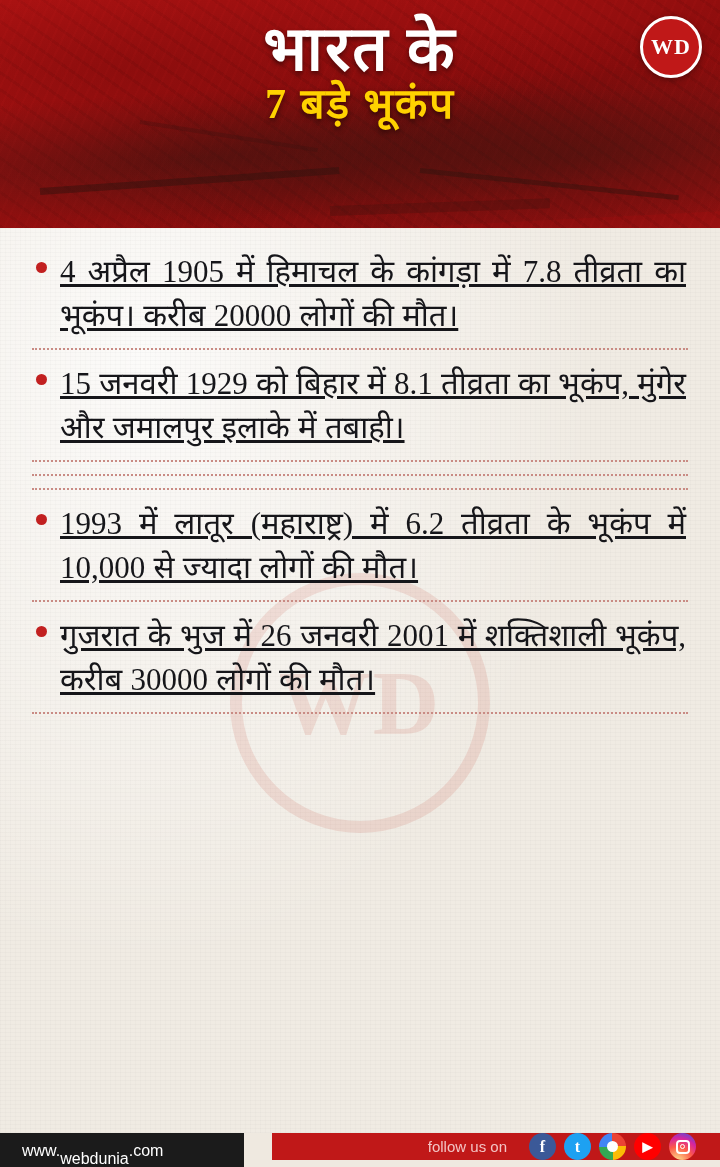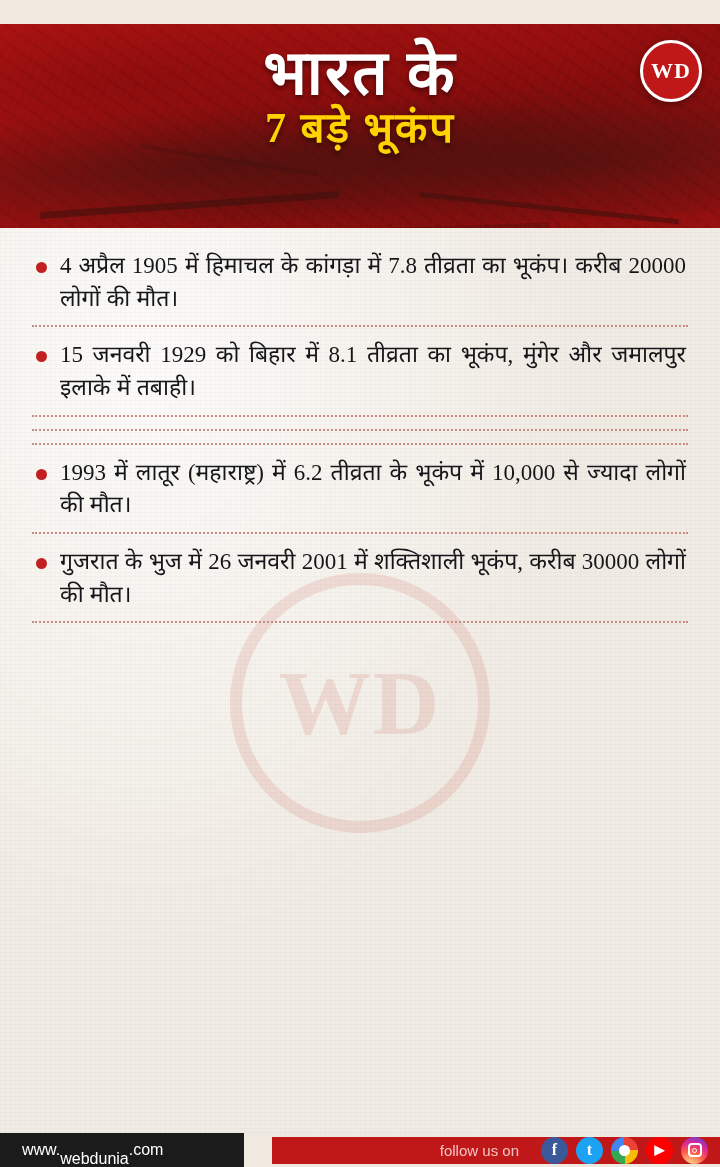--- a/index.html
+++ b/index.html
@@ -14,27 +14,26 @@
     width: 720px;
     height: 1167px;
     background: #efe9e0;
     overflow: hidden;
   }
 
   
   .header {
     position: relative;
     width: 100%;
-    height: 204px;
+    height: 228px;
     background:
       radial-gradient(ellipse at 18% 30%, rgba(120,10,10,.55) 0%, rgba(120,10,10,0) 55%),
       radial-gradient(ellipse at 78% 70%, rgba(90,8,8,.5) 0%, rgba(90,8,8,0) 60%),
       linear-gradient(160deg, #b81414 0%, #9e1010 35%, #8d0d0d 60%, #a81212 100%);
     overflow: hidden;
-    margin-top: 24px;
   }
   .header::before {
     content: "";
     position: absolute;
     inset: 0;
     background:
       repeating-linear-gradient(115deg, rgba(255,255,255,.05) 0 2px, rgba(0,0,0,0) 2px 9px),
       repeating-linear-gradient(35deg, rgba(0,0,0,.10) 0 3px, rgba(0,0,0,0) 3px 14px);
     opacity: .7;
     mix-blend-mode: overlay;
@@ -162,44 +161,45 @@
     left: 10px;
     top: 12px;
     width: 11px;
     height: 11px;
     border-radius: 50%;
     background: #c22020;
   }
   .fact-text {
     display: block;
     font-family: "Liberation Serif", serif;
-    font-size: 23px;
+    font-size: 31px;
     line-height: 1.42;
     color: #16161a;
     text-align: justify;
     text-justify: inter-word;
     word-spacing: .5px;
+    text-decoration: underline;
   }
   .divider {
     height: 0;
     border-top: 2px dotted #c98b84;
     margin: 10px 6px 12px 6px;
     position: relative;
     z-index: 2;
   }
 
   
   .footer {
     position: absolute;
     left: 0;
     bottom: 0;
     width: 100%;
     height: 34px;
     display: flex;
-    align-items: center;
+    align-items: flex-start;
     z-index: 6;
     border-radius: 11px;
   }
   .footer-left {
     background: #1b1b1b;
     flex: 0 0 244px;
     display: flex;
     align-items: center;
     padding-left: 22px;
     color: #ffffff;
@@ -210,21 +210,21 @@
   .footer-slant {
     flex: 0 0 28px;
     background: linear-gradient(100deg, #1b1b1b 0 48%, #ff9800 48% 72%, #c01818 72% 100%);
   }
   .footer-right {
     flex: 1;
     background: #c01818;
     display: flex;
     align-items: center;
     justify-content: flex-end;
-    padding-right: 12px;
+    padding-right: 24px;
     gap: 8px;
   }
   .follow-text {
     color: #f3c4c4;
     font-size: 15px;
     margin-right: 14px;
     font-family: "Liberation Sans", sans-serif;
   }
   .soc {
     width: 27px;

